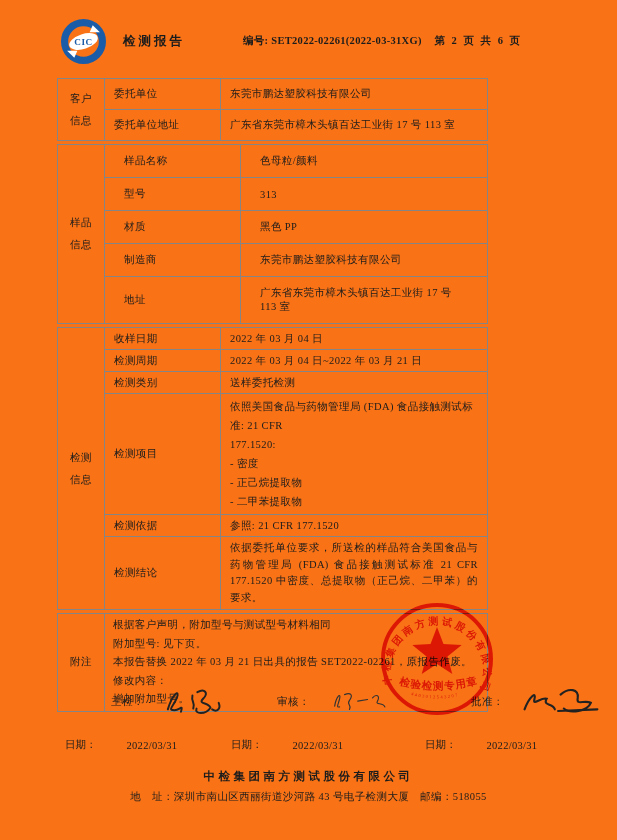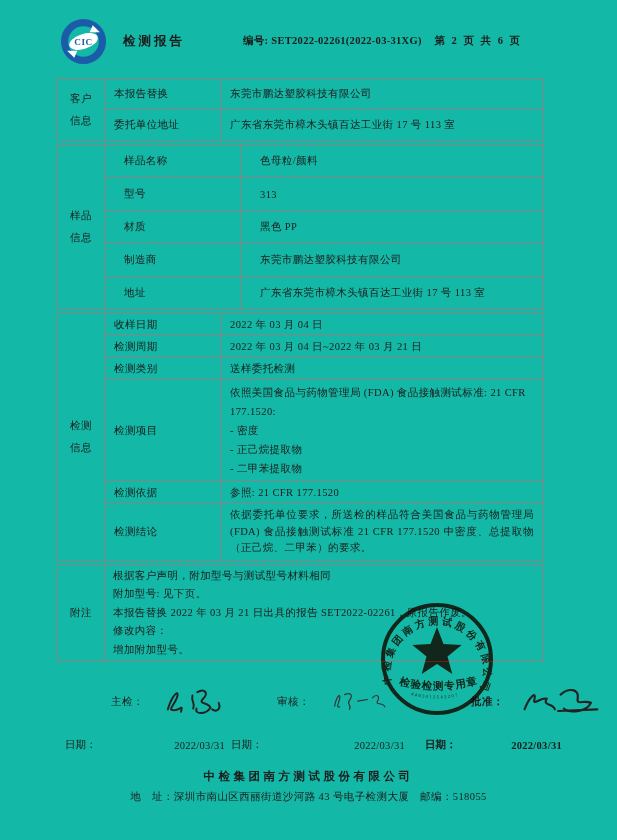--- a/index.html
+++ b/index.html
@@ -1,53 +1,53 @@
 <!DOCTYPE html>
 <html><head>
 <meta charset="utf-8">
 <style>
   html,body{margin:0;padding:0;background:#ffffff;}
   .page{
     position:relative;
     width:617px;height:840px;
-    background:#14b8a6;
+    background:#f97316;
     font-family:"Liberation Serif","DejaVu Serif",serif;
     color:#1c1c1c;
     overflow:hidden;
   }
   
   .header{
     position:absolute;top:16px;left:57px;width:505px;height:50px;
     display:flex;align-items:center;
   }
   .logo{width:45px;height:45px;margin-left:4px;flex:0 0 auto;}
   .hd-title{font-size:12.5px;font-weight:bold;letter-spacing:3px;margin-left:17px;}
   .hd-no{font-size:10.5px;font-weight:bold;margin-left:58px;letter-spacing:.3px;}
   .hd-page{font-size:10.5px;font-weight:bold;margin-left:auto;margin-right:40px;letter-spacing:2px;white-space:nowrap;}
   
-  .tables{position:absolute;top:78px;left:57px;width:487px;}
+  .tables{position:absolute;top:78px;left:57px;width:431px;}
   table{border-collapse:collapse;width:100%;table-layout:fixed;margin-bottom:3px;}
   td{border:1px solid #858585;font-size:10.5px;vertical-align:middle;letter-spacing:.4px;}
   .seclabel{width:46px;text-align:center;line-height:22px;padding:2px 0;}
   .fieldcol{width:97px;}
   .s1 td{padding:8px 9px;}
   .s2 td{padding:9px 19px;}
   .s3 td{padding:3.5px 9px;}
   .s3 td.multiline{line-height:19px;padding:3px 9px;}
   .s3 td.conclusion{line-height:16.5px;padding:3px 9px;text-align:justify;}
   .s1 td.seclabel,.s2 td.seclabel,.s3 td.seclabel,.s4 td.seclabel{padding:2px 0;}
   .s4 .notecell{line-height:18.5px;padding:2px 9px 2px 8px;vertical-align:middle;}
   
   .sign-row{position:absolute;top:682px;left:57px;width:505px;display:grid;grid-template-columns:168px 180px 157px;margin-left:46px;}
   .sign-group{display:flex;align-items:center;}
   .sign-lab{font-size:10.5px;letter-spacing:.5px;white-space:nowrap;}
   .sig-svg{margin-left:14px;}
-  .g1{padding-left:8px;} .g2{padding-left:6px;} .g3{padding-left:20px;font-weight:bold;}
+  .g1{padding-left:8px;} .g2{padding-left:6px;} .g3{padding-left:20px;}
   .date-row{position:absolute;top:738px;left:57px;width:505px;display:grid;grid-template-columns:168px 180px 157px;}
-  .date-group{display:flex;align-items:center;font-size:10.5px;justify-content:space-between;}
+  .date-group{display:flex;align-items:center;font-size:10.5px;}
   .date-val{margin-left:30px;letter-spacing:.3px;}
   
   .stamp{position:absolute;left:377px;top:599px;width:120px;height:120px;mix-blend-mode:multiply;opacity:.92;z-index:6;}
   
   .footer{position:absolute;top:769px;left:0;width:617px;text-align:center;}
   .f-company{font-size:11.5px;font-weight:bold;letter-spacing:3.5px;}
   .f-line{font-size:10.5px;margin-top:6px;letter-spacing:.4px;}
   .f-url{color:#0000c4;text-decoration:underline;font-family:"Liberation Mono","DejaVu Sans Mono",monospace;font-size:10px;letter-spacing:0;}
 </style>
 </head>
@@ -70,21 +70,21 @@
 
   <div class="tables">
 
     <table class="s1">
       <tbody>
           <tr>
         <td class="seclabel" rowspan="2">
           <div>客户</div>
           <div>信息</div>
         </td>
-        <td class="fieldcol">本报告替换</td>
+        <td class="fieldcol">委托单位</td>
         <td>东莞市鹏达塑胶科技有限公司</td>
       </tr>
       <tr>
         <td class="fieldcol">委托单位地址</td>
         <td>广东省东莞市樟木头镇百达工业街 17 号 113 室</td>
       </tr>
     </tbody>
       </table>
 
     <table class="s2">

